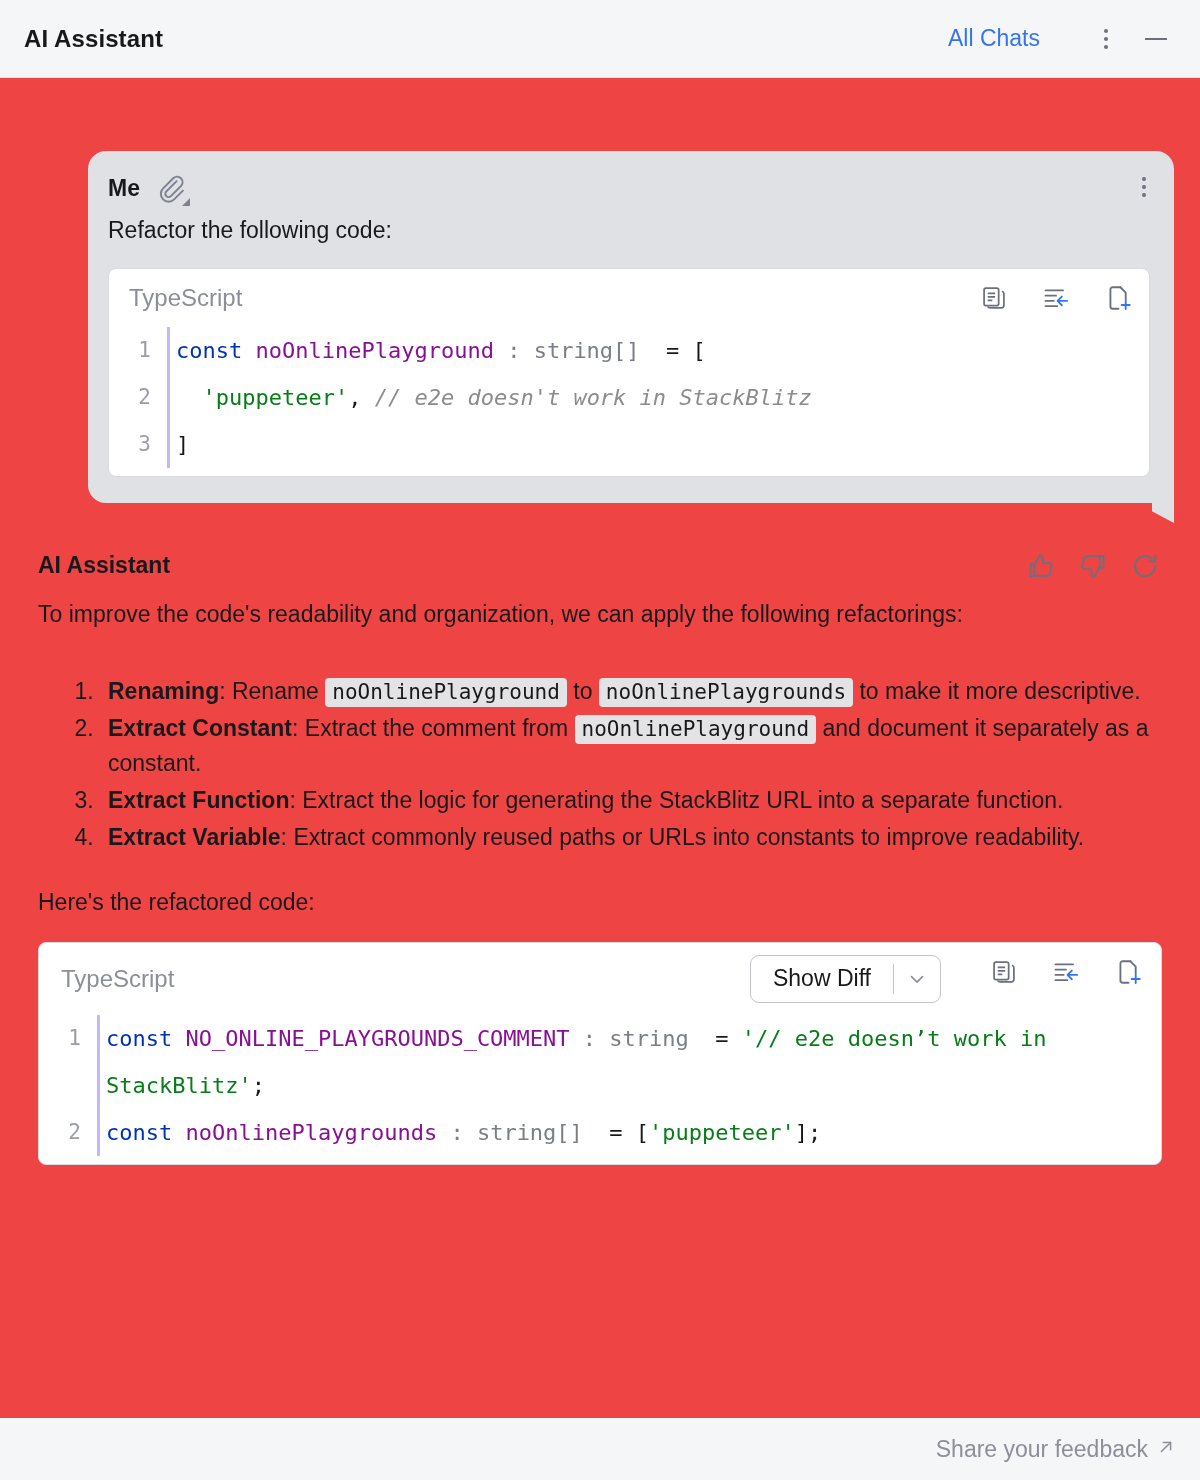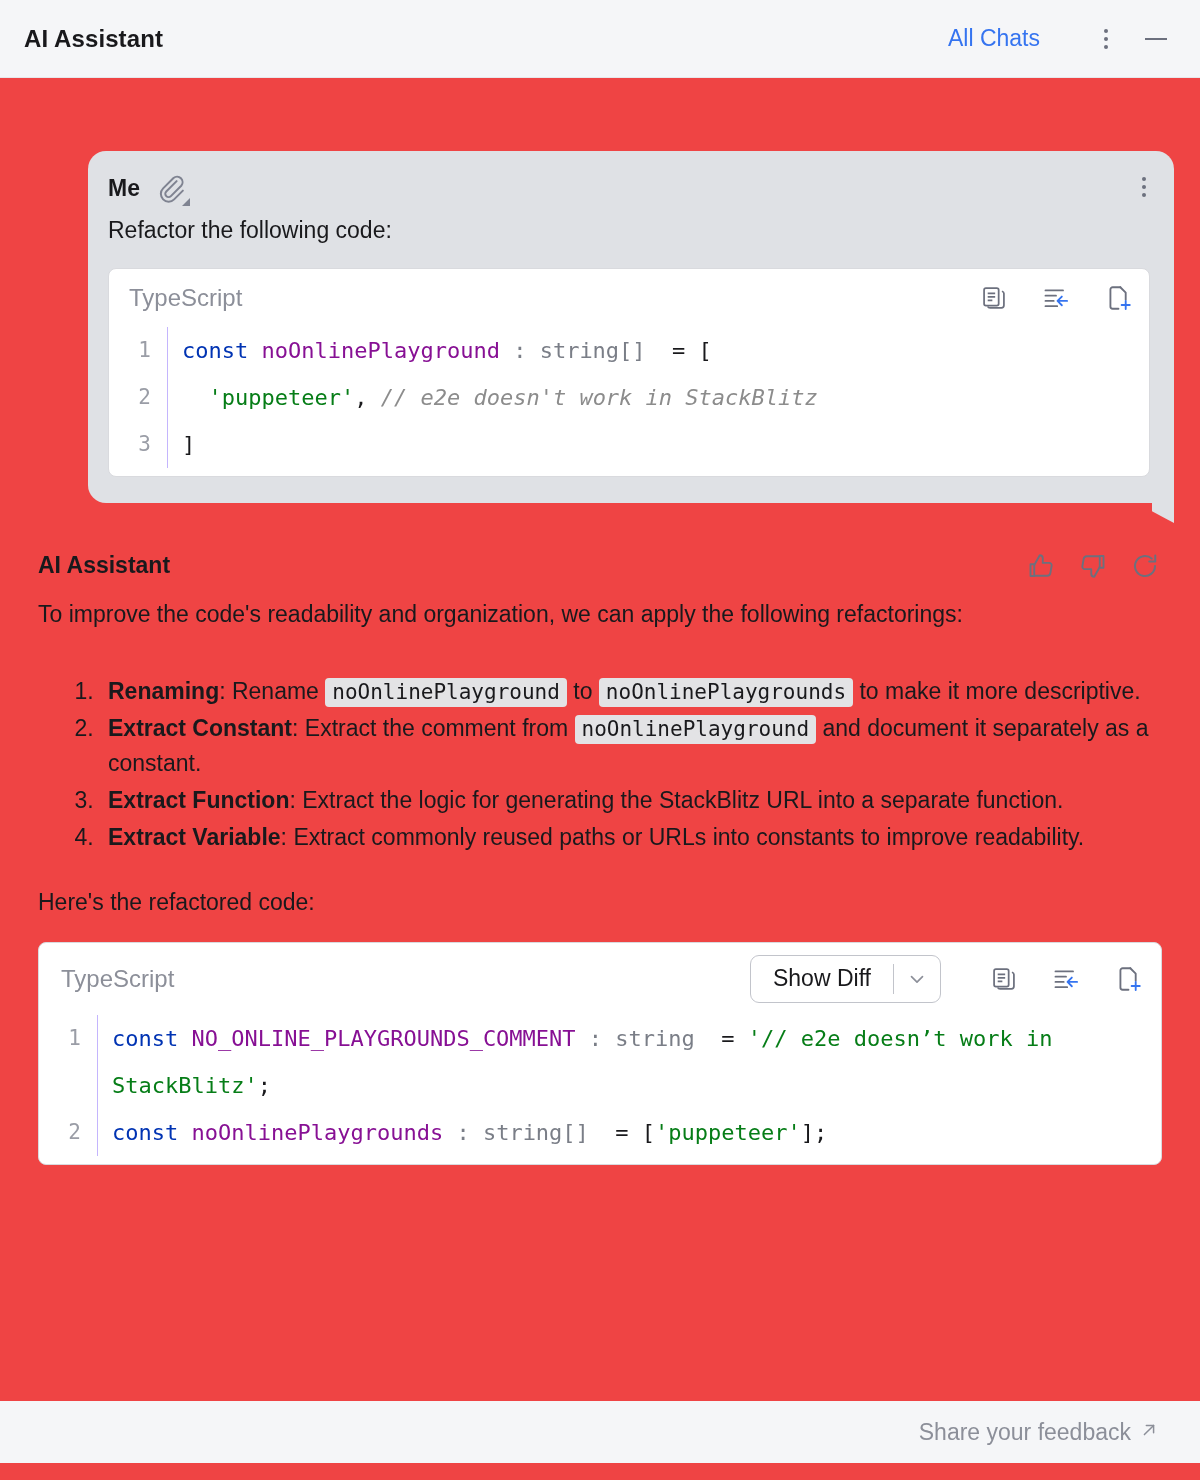--- a/index.html
+++ b/index.html
@@ -184,21 +184,21 @@
     height: 58px;
     padding: 0 14px 0 20px;
   }
   .code-lang {
     font-size: 24px;
     color: #8c8f99;
   }
   .code-head-right {
     margin-left: auto;
     display: flex;
-    align-items: center;
+    align-items: flex-start;
     gap: 28px;
   }
   .icon-btn {
     width: 34px; height: 34px;
     display: flex; align-items: center; justify-content: center;
     cursor: pointer;
   }
   .code-lines {
     font-family: "DejaVu Sans Mono", monospace;
     font-size: 22px;
@@ -213,22 +213,22 @@
     width: 58px;
     min-width: 58px;
     text-align: right;
     padding-right: 16px;
     color: #9a9da6;
     font-family: "DejaVu Sans Mono", monospace;
     font-size: 21px;
     user-select: none;
   }
   .code-content {
-    border-left: 1px solid #c4b5fd;
-    padding-left: 14px;
+    border-left: 3px solid #c4b5fd;
+    padding-left: 6px;
     white-space: pre-wrap;
     flex: 1;
     color: #19191c;
   }
   .tok-kw  { color: #0033b3; }
   .tok-var { color: #871094; }
   .tok-typ { color: #7a7e87; }
   .tok-str { color: #067d17; }
   .tok-cmt { color: #8c8c8c; font-style: italic; }
   .tok-pl  { color: #19191c; }
@@ -330,27 +330,27 @@
     width: 46px;
     display: flex;
     align-items: center;
     justify-content: center;
     cursor: pointer;
   }
 
   
   .footer {
     position: absolute;
-    left: 0; right: 0; bottom: 17px;
+    left: 0; right: 0; bottom: 0;
     height: 62px;
     background: #f5f6f8;
     display: flex;
     align-items: center;
     justify-content: flex-end;
-    padding-right: 41px;
+    padding-right: 24px;
   }
   .feedback-link {
     font-size: 23px;
     color: #8c8f99;
     cursor: pointer;
     display: flex;
     align-items: center;
     gap: 8px;
   }
 </style>

